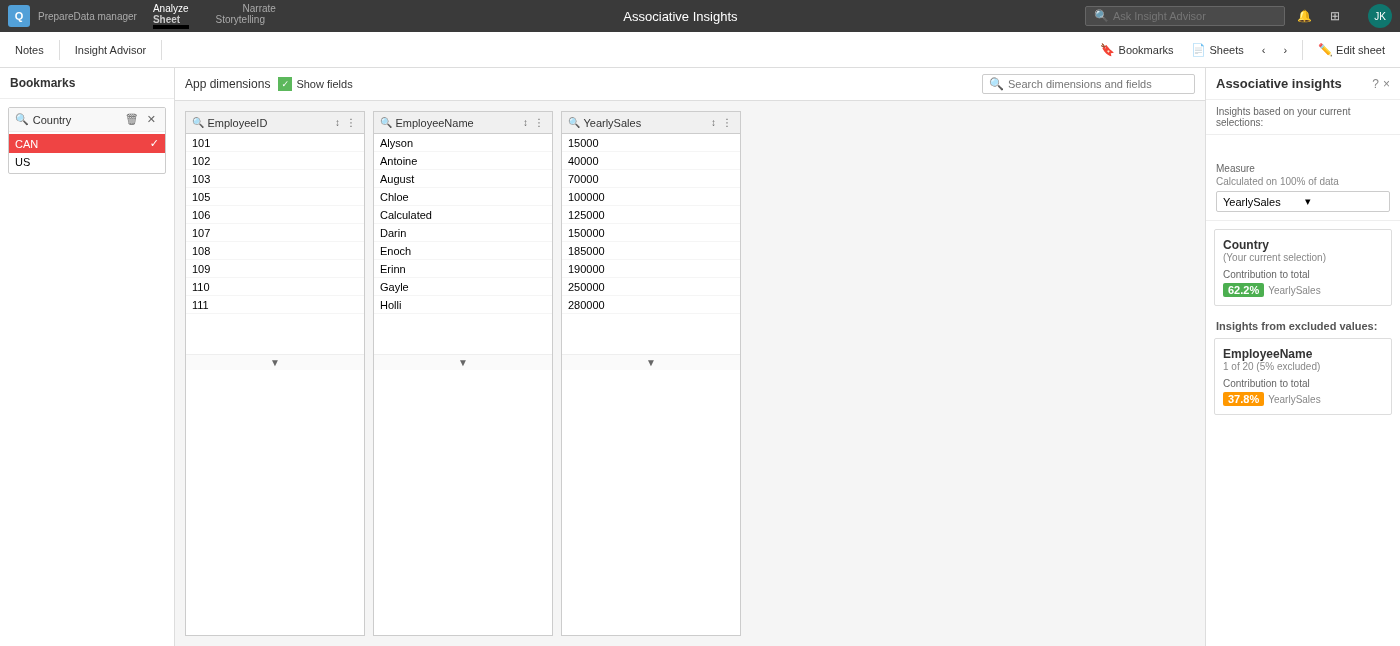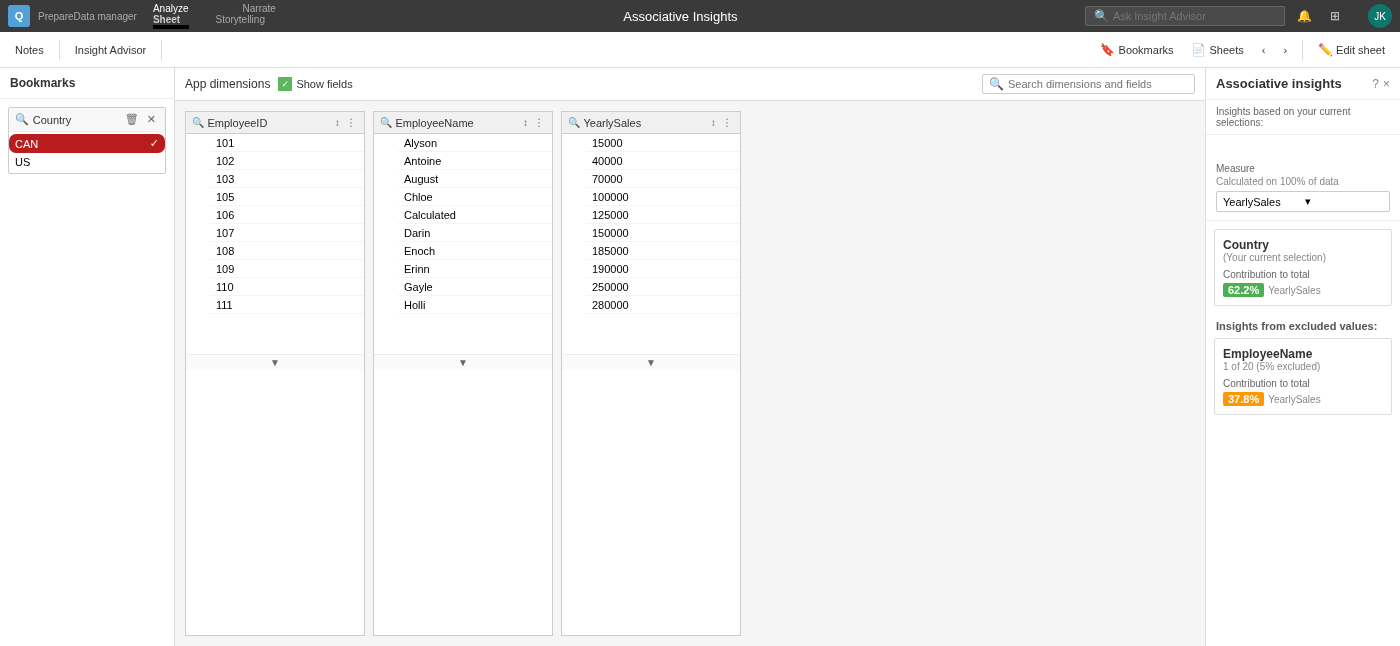--- a/index.html
+++ b/index.html
@@ -33,21 +33,21 @@
     
     .left-panel { width: 175px; background: #fff; border-right: 1px solid #ddd; display: flex; flex-direction: column; }
     .selections-header { padding: 8px 10px; font-size: 12px; font-weight: 600; color: #333; border-bottom: 1px solid #eee; }
     .selection-item { border: 1px solid #ccc; margin: 8px; border-radius: 2px; }
     .selection-item-header { display: flex; align-items: center; padding: 4px 6px; background: #f8f8f8; border-bottom: 1px solid #eee; gap: 4px; }
     .selection-title { font-size: 11px; color: #333; flex: 1; }
     .selection-actions { display: flex; gap: 2px; }
     .sel-icon-btn { background: none; border: none; cursor: pointer; font-size: 11px; color: #666; padding: 1px 3px; }
     .selection-list { padding: 2px 0; }
     .selection-opt { display: flex; align-items: center; padding: 3px 6px; font-size: 11px; cursor: pointer; }
-    .selection-opt.selected { background: #b91c1c; color: white; border-radius: 7px; }
+    .selection-opt.selected { background: #ef4444; color: white; }
     .selection-opt.selected .check { margin-left: auto; }
 
     
     .center-panel { flex: 1; display: flex; flex-direction: column; background: #f5f5f5; overflow: hidden; }
 
     
     .app-dim-header { display: flex; align-items: center; padding: 6px 10px; background: #fff; border-bottom: 1px solid #ddd; gap: 8px; }
     .app-dim-label { font-size: 12px; font-weight: 400; color: #333; }
     .show-fields-toggle { display: flex; align-items: center; gap: 4px; font-size: 11px; color: #333; }
     .toggle-check { width: 14px; height: 14px; border: 1px solid #5cb85c; background: #5cb85c; display: flex; align-items: center; justify-content: center; color: white; font-size: 9px; }
@@ -55,21 +55,21 @@
     .dim-search input { border: none; outline: none; font-size: 11px; width: 160px; }
 
     
     .dimensions-container { display: flex; gap: 0; padding: 10px; flex: 1; overflow-y: auto; }
     .dim-table { background: #fff; border: 1px solid #ccc; min-width: 150px; flex: 1; margin-right: 8px; display: flex; flex-direction: column; max-width: 180px; }
     .dim-table:last-child { margin-right: 0; }
     .dim-table-header { display: flex; align-items: center; padding: 4px 6px; background: #f0f0f0; border-bottom: 1px solid #ccc; gap: 3px; }
     .dim-table-title { font-size: 11px; color: #333; flex: 1; font-weight: 500; }
     .dim-table-icons { display: flex; gap: 2px; }
     .dim-icon-btn { background: none; border: none; cursor: pointer; font-size: 10px; color: #666; padding: 1px 2px; }
-    .dim-list { flex: 1; overflow-y: auto; max-height: 220px; margin-left: 24px; }
+    .dim-list { flex: 1; overflow-y: auto; max-height: 220px; }
     .dim-list-item { display: flex; align-items: center; padding: 2px 6px; font-size: 11px; border-bottom: 1px solid #f5f5f5; min-height: 18px; }
     .dim-scroll-arrow { display: flex; align-items: center; justify-content: center; padding: 2px; border-top: 1px solid #eee; cursor: pointer; color: #666; font-size: 10px; background: #fafafa; }
 
     
     .right-panel { width: 195px; background: #fff; border-left: 1px solid #ddd; display: flex; flex-direction: column; overflow-y: auto; }
     .insights-header { display: flex; align-items: center; padding: 8px 10px; border-bottom: 1px solid #eee; gap: 4px; }
     .insights-title { font-size: 13px; font-weight: 600; color: #333; flex: 1; }
     .insights-help { color: #888; font-size: 12px; cursor: pointer; }
     .insights-close { color: #888; font-size: 12px; cursor: pointer; }
     .insights-based { font-size: 10px; color: #666; padding: 6px 10px; border-bottom: 1px solid #eee; }

